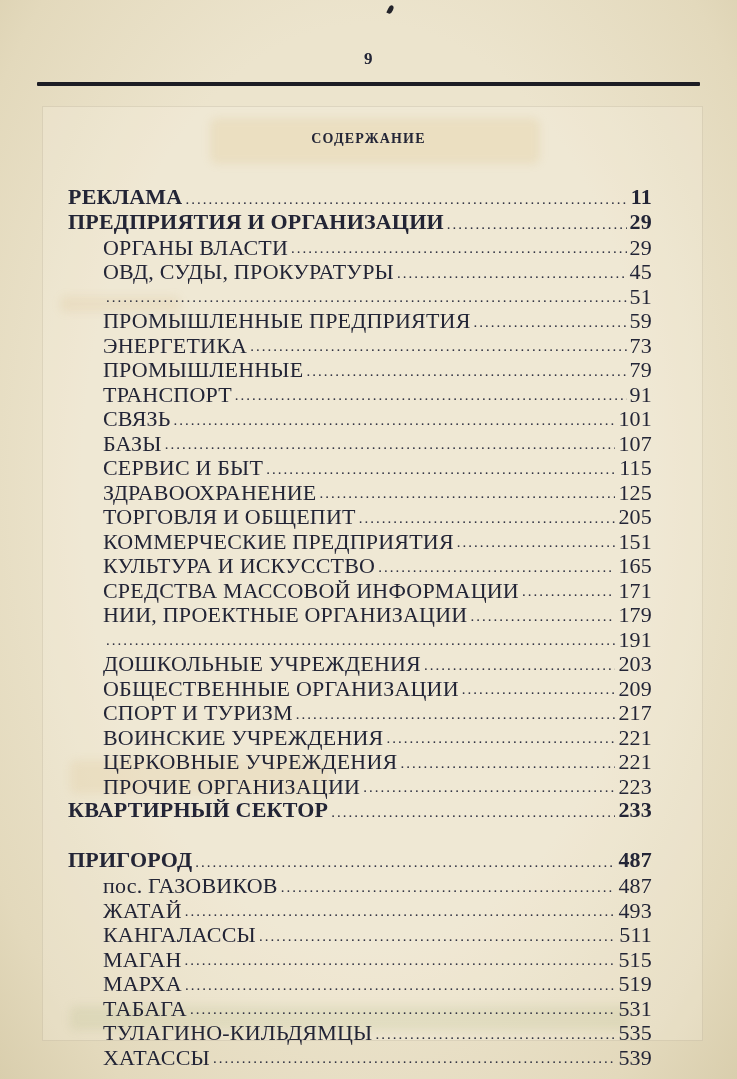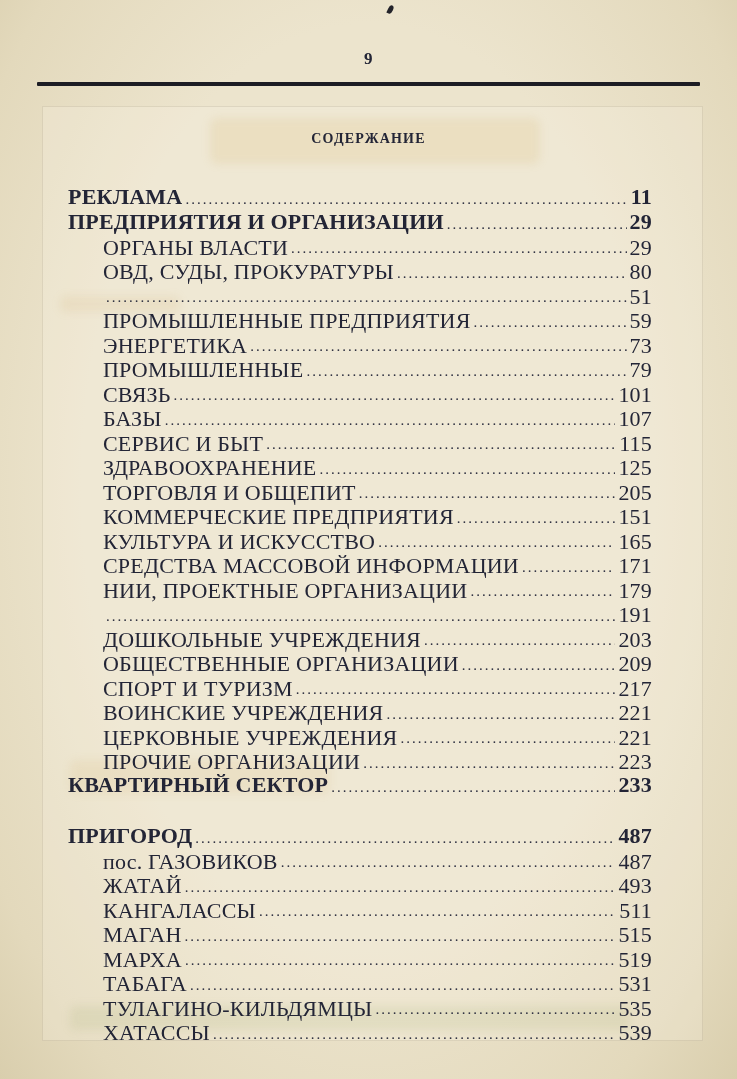--- a/index.html
+++ b/index.html
@@ -81,40 +81,45 @@
         <span class="pagenum">29</span>
       </div>
       <div class="row l1">
         <span class="label">ОРГАНЫ ВЛАСТИ</span>
         <span class="leader"></span>
         <span class="pagenum">29</span>
       </div>
       <div class="row l1">
         <span class="label">ОВД, СУДЫ, ПРОКУРАТУРЫ</span>
         <span class="leader"></span>
-        <span class="pagenum">80</span>
+        <span class="pagenum">45</span>
       </div>
       <div class="row l1">
         <span class="leader"></span>
         <span class="pagenum">51</span>
       </div>
       <div class="row l1">
         <span class="label">ПРОМЫШЛЕННЫЕ ПРЕДПРИЯТИЯ</span>
         <span class="leader"></span>
         <span class="pagenum">59</span>
       </div>
       <div class="row l1">
         <span class="label">ЭНЕРГЕТИКА</span>
         <span class="leader"></span>
         <span class="pagenum">73</span>
       </div>
       <div class="row l1">
         <span class="label">ПРОМЫШЛЕННЫЕ</span>
         <span class="leader"></span>
         <span class="pagenum">79</span>
+      </div>
+      <div class="row l1">
+        <span class="label">ТРАНСПОРТ</span>
+        <span class="leader"></span>
+        <span class="pagenum">91</span>
       </div>
       <div class="row l1">
         <span class="label">СВЯЗЬ</span>
         <span class="leader"></span>
         <span class="pagenum">101</span>
       </div>
       <div class="row l1">
         <span class="label">БАЗЫ</span>
         <span class="leader"></span>
         <span class="pagenum">107</span>

